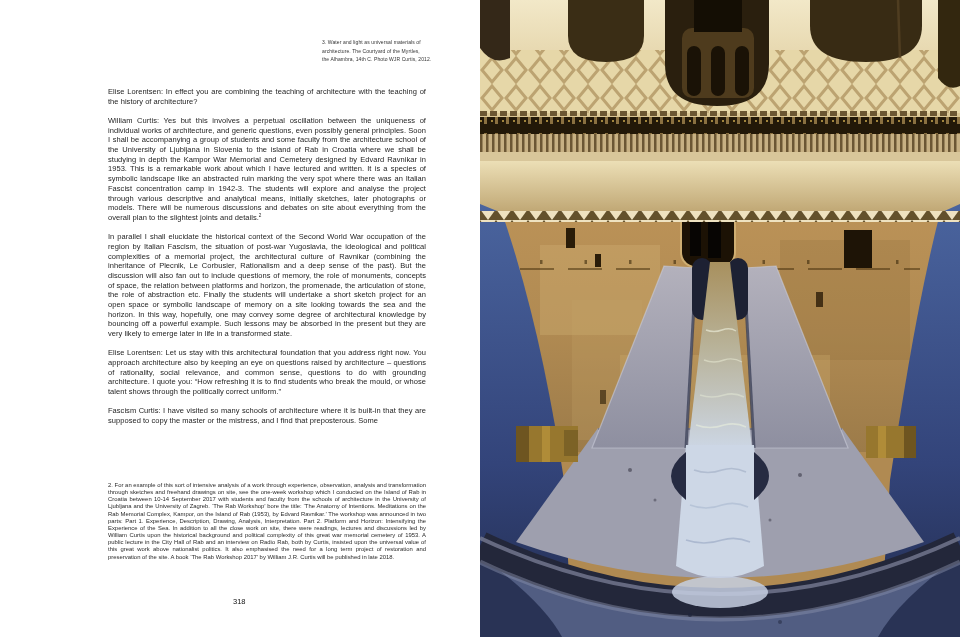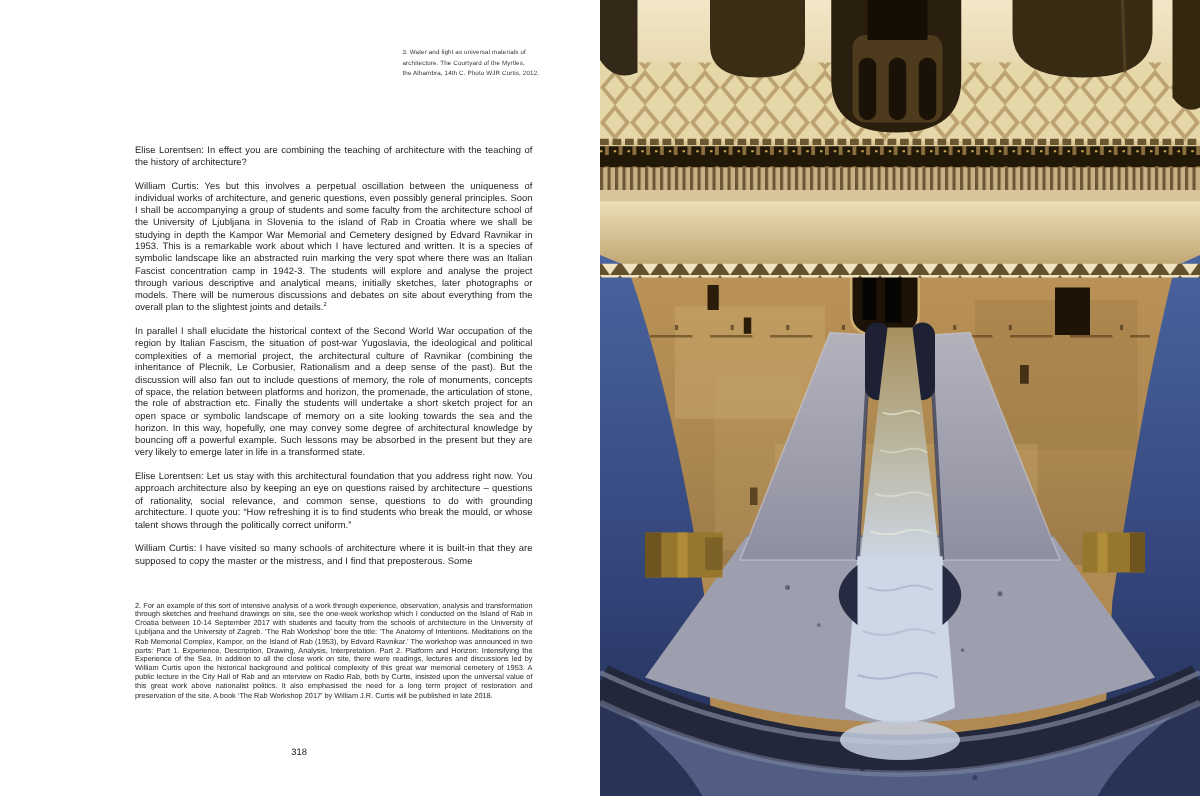--- a/index.html
+++ b/index.html
@@ -5,21 +5,21 @@
   html,body{margin:0;padding:0;background:#ffffff;}
   .page{
     position:relative;width:960px;height:637px;background:#ffffff;overflow:hidden;
     font-family:"Liberation Sans", sans-serif;color:#1e1e1e;
   }
   .caption{
     position:absolute;left:322px;top:38px;width:112px;
     font-size:5px;line-height:8.6px;letter-spacing:.1px;color:#333;
   }
   .bodycol{
-    position:absolute;left:108px;top:115px;width:318px;
+    position:absolute;left:108px;top:87px;width:318px;
     font-size:7.5px;line-height:9.7px;text-align:justify;letter-spacing:.04px;
   }
   .body-p{margin:0 0 9.5px 0;}
   .body-p sup{font-size:4.6px;line-height:0;vertical-align:super;}
   .footnote{
     position:absolute;left:108px;top:482px;width:318px;
     font-size:5.9px;line-height:7.15px;text-align:justify;color:#2a2a2a;
   }
   .pagenum{
     position:absolute;left:233px;top:597px;
@@ -39,21 +39,21 @@
     <div>3. Water and light as universal materials of</div>
     <div>architecture. The Courtyard of the Myrtles,</div>
     <div>the Alhambra, 14th C. Photo WJR Curtis, 2012.</div>
   </div>
 
   <div class="bodycol">
     <p class="body-p"><span>Elise Lorentsen: In effect you are combining the teaching of architecture with the teaching of the history of architecture?</span></p>
     <p class="body-p"><span>William Curtis: Yes but this involves a perpetual oscillation between the uniqueness of individual works of architecture, and generic questions, even possibly general principles. Soon I shall be accompanying a group of students and some faculty from the architecture school of the University of Ljubljana in Slovenia to the island of Rab in Croatia where we shall be studying in depth the Kampor War Memorial and Cemetery designed by Edvard Ravnikar in 1953. This is a remarkable work about which I have lectured and written. It is a species of symbolic landscape like an abstracted ruin marking the very spot where there was an Italian Fascist concentration camp in 1942-3. The students will explore and analyse the project through various descriptive and analytical means, initially sketches, later photographs or models. There will be numerous discussions and debates on site about everything from the overall plan to the slightest joints and details.</span><sup>2</sup></p>
     <p class="body-p"><span>In parallel I shall elucidate the historical context of the Second World War occupation of the region by Italian Fascism, the situation of post-war Yugoslavia, the ideological and political complexities of a memorial project, the architectural culture of Ravnikar (combining the inheritance of Plecnik, Le Corbusier, Rationalism and a deep sense of the past). But the discussion will also fan out to include questions of memory, the role of monuments, concepts of space, the relation between platforms and horizon, the promenade, the articulation of stone, the role of abstraction etc. Finally the students will undertake a short sketch project for an open space or symbolic landscape of memory on a site looking towards the sea and the horizon. In this way, hopefully, one may convey some degree of architectural knowledge by bouncing off a powerful example. Such lessons may be absorbed in the present but they are very likely to emerge later in life in a transformed state.</span></p>
     <p class="body-p"><span>Elise Lorentsen: Let us stay with this architectural foundation that you address right now. You approach architecture also by keeping an eye on questions raised by architecture – questions of rationality, social relevance, and common sense, questions to do with grounding architecture. I quote you: “How refreshing it is to find students who break the mould, or whose talent shows through the politically correct uniform.”</span></p>
-    <p class="body-p"><span>William Curtis: I have visited so many schools of architecture where it is built-in that they are supposed to copy the master or the mistress, and I find that preposterous. Some</span></p>
+    <p class="body-p"><span>Fascism Curtis: I have visited so many schools of architecture where it is built-in that they are supposed to copy the master or the mistress, and I find that preposterous. Some</span></p>
   </div>
 
   <div class="footnote">2. For an example of this sort of intensive analysis of a work through experience, observation, analysis and transformation through sketches and freehand drawings on site, see the one-week workshop which I conducted on the Island of Rab in Croatia between 10-14 September 2017 with students and faculty from the schools of architecture in the University of Ljubljana and the University of Zagreb. ‘The Rab Workshop’ bore the title: ‘The Anatomy of Intentions. Meditations on the Rab Memorial Complex, Kampor, on the Island of Rab (1953), by Edvard Ravnikar.’ The workshop was announced in two parts: Part 1. Experience, Description, Drawing, Analysis, Interpretation. Part 2. Platform and Horizon: Intensifying the Experience of the Sea. In addition to all the close work on site, there were readings, lectures and discussions led by William Curtis upon the historical background and political complexity of this great war memorial cemetery of 1953. A public lecture in the City Hall of Rab and an interview on Radio Rab, both by Curtis, insisted upon the universal value of this great work above nationalist politics. It also emphasised the need for a long term project of restoration and preservation of the site. A book ‘The Rab Workshop 2017’ by William J.R. Curtis will be published in late 2018.</div>
 
   <div class="pagenum">318</div>
 
   <div class="photo">
     <svg viewBox="0 0 480 637" preserveAspectRatio="none">
       <defs>
         <linearGradient id="gCream" x1="0" x2="0" y1="0" y2="1">

